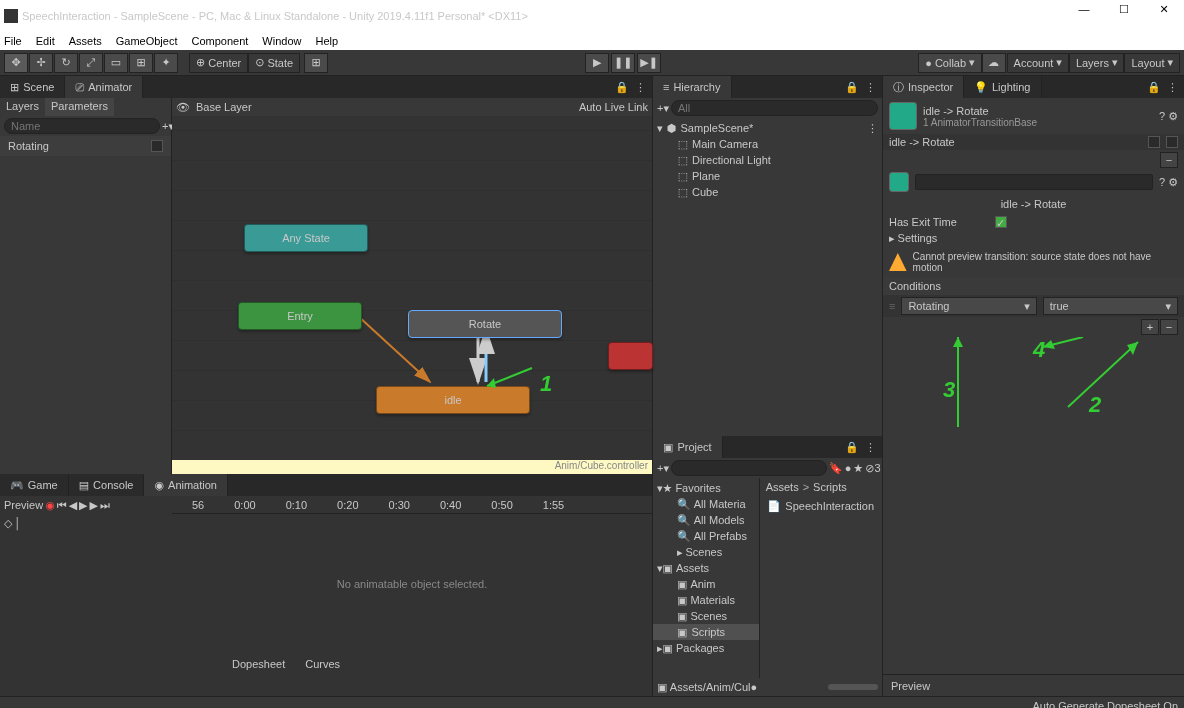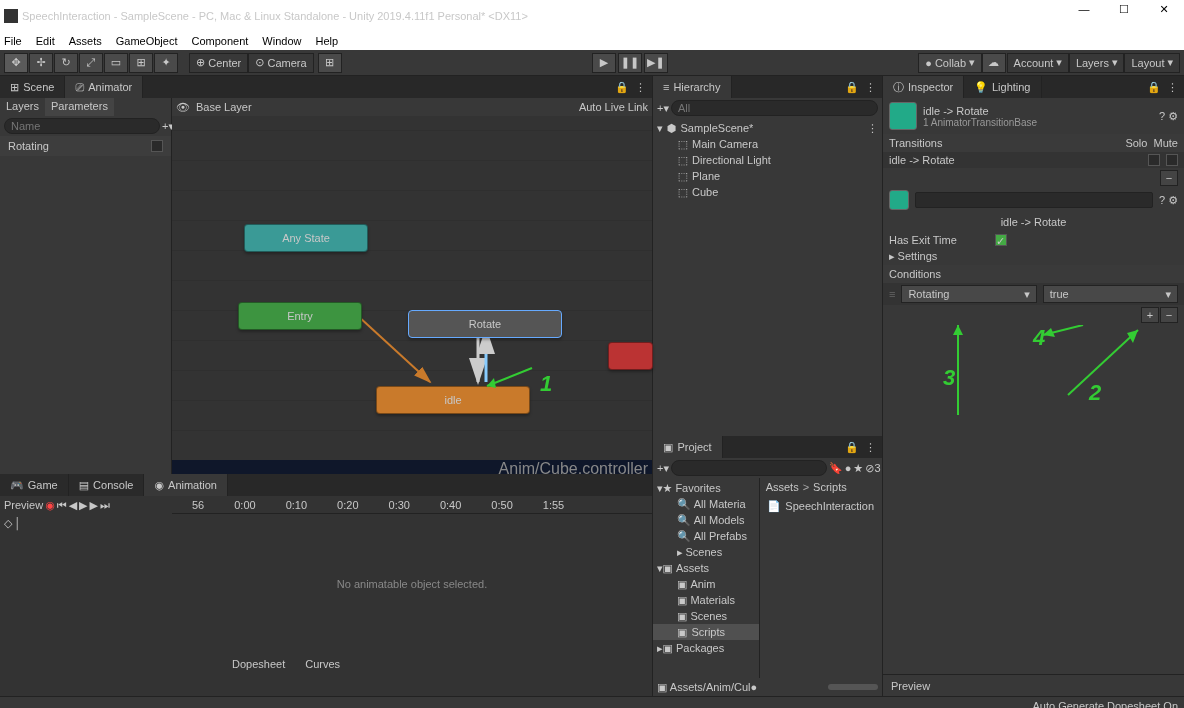--- a/index.html
+++ b/index.html
@@ -32,21 +32,21 @@
 .check { width:12px; height:12px; background:#2a2a2a; border:1px solid #555; }
 .graph-area { flex:1; position:relative; background:repeating-linear-gradient(0deg,#333 0,#333 29px,#2f2f2f 29px,#2f2f2f 30px),repeating-linear-gradient(90deg,#333 0,#333 29px,#2f2f2f 29px,#2f2f2f 30px); }
 .node { position:absolute; width:124px; height:28px; border-radius:4px; display:flex; align-items:center; justify-content:center; border:1px solid rgba(0,0,0,.4); box-shadow:0 2px 3px rgba(0,0,0,.3); }
 .node.anystate { background:#3a9a96; }
 .node.entry { background:#3d9440; }
 .node.rotate { background:#555; width:154px; border:1px solid #6af; }
 .node.idle { background:#c97a2b; width:154px; }
 .node.red { background:#b33; width:45px; }
 .animator-body { display:flex; flex:1; }
 .graph-wrap { flex:1; display:flex; flex-direction:column; }
-.graph-footer { height:14px; background:#0f172a; text-align:right; padding-right:4px; color:#888; font-size:16px; }
+.graph-footer { height:14px; background:#fef9c3; text-align:right; padding-right:4px; color:#888; font-size:10px; }
 .animation-body { height:200px; display:flex; background:#383838; }
 .anim-left { width:172px; background:#333; }
 .anim-controls { height:18px; display:flex; align-items:center; gap:2px; padding:0 4px; }
 .anim-timeline { flex:1; background:#333; position:relative; }
 .timeline-ruler { height:18px; background:#333; border-bottom:1px solid #222; display:flex; align-items:center; font-size:9px; color:#888; }
 .timeline-ruler span { margin-left:30px; }
 .anim-message { display:flex; align-items:center; justify-content:center; color:#888; height:140px; }
 .anim-footer { height:20px; display:flex; align-items:center; gap:20px; padding:0 60px; }
 .hierarchy-body { flex:1; background:#383838; padding:2px 0; }
 .tree-item { display:flex; align-items:center; height:16px; padding:0 4px; gap:3px; }
@@ -102,21 +102,21 @@
 <div class="toolbar">
   <div class="toolbtn active">✥</div>
   <div class="toolbtn">✢</div>
   <div class="toolbtn">↻</div>
   <div class="toolbtn">⤢</div>
   <div class="toolbtn">▭</div>
   <div class="toolbtn">⊞</div>
   <div class="toolbtn">✦</div>
   <div style="width:10px"></div>
   <div class="toolbtn-text">⊕<span>Center</span></div>
-  <div class="toolbtn-text">⊙<span>Camera</span></div>
+  <div class="toolbtn-text">⊙<span>State</span></div>
   <div class="toolbtn" style="margin-left:4px">⊞</div>
   <div style="flex:1;display:flex;justify-content:center;gap:1px">
     <div class="toolbtn">▶</div>
     <div class="toolbtn">❚❚</div>
     <div class="toolbtn">▶❚</div>
   </div>
   <div class="toolbtn-text" style="background:#444">●<span>Collab</span> ▾</div>
   <div class="toolbtn">☁</div>
   <div class="toolbtn-text"><span>Account</span> ▾</div>
   <div class="toolbtn-text"><span>Layers</span> ▾</div>
@@ -317,44 +317,44 @@
     </div>
     <div class="inspector-body">
       <div class="insp-header">
         <div class="insp-icon"></div>
         <div>
           <div>idle -&gt; Rotate</div>
           <div style="font-size:10px;color:#999">1 AnimatorTransitionBase</div>
         </div>
         <span style="margin-left:auto">? ⚙</span>
       </div>
-      <div class="section-head">
-        <span>Transitions</span>
-        <span><span>Solo</span>&nbsp;&nbsp;<span>Mute</span></span>
-      </div>
       <div class="insp-row" style="background:#333">
         <span style="flex:1">idle -&gt; Rotate</span>
         <span class="check"></span>
         <span class="check"></span>
       </div>
       <div class="plus-minus" style="padding:2px 6px;justify-content:flex-end;display:flex">
         <div class="pm-btn">−</div>
       </div>
       <div class="insp-row">
         <div class="insp-icon" style="width:20px;height:20px"></div>
         <div class="insp-field"></div>
         <span>? ⚙</span>
       </div>
       <div style="text-align:center;padding:4px">idle -&gt; Rotate</div>
       <div class="insp-row">
         <span style="width:100px">Has Exit Time</span>
         <span class="check" style="background:#4a4">✓</span>
       </div>
       <div class="insp-row">
         <span>▸ <span>Settings</span></span>
+      </div>
+      <div class="warning-box">
+        <div class="warn-icon"></div>
+        <span style="font-size:10px">Cannot preview transition: source state does not have motion</span>
       </div>
       <div class="section-head">
           <span>Conditions</span>
         </div>
       <div class="insp-row" style="background:#333">
         <span style="color:#666">≡</span>
         <div class="dropdown" style="flex:1">
             <span>Rotating</span>
             <span>▾</span>
           </div>

